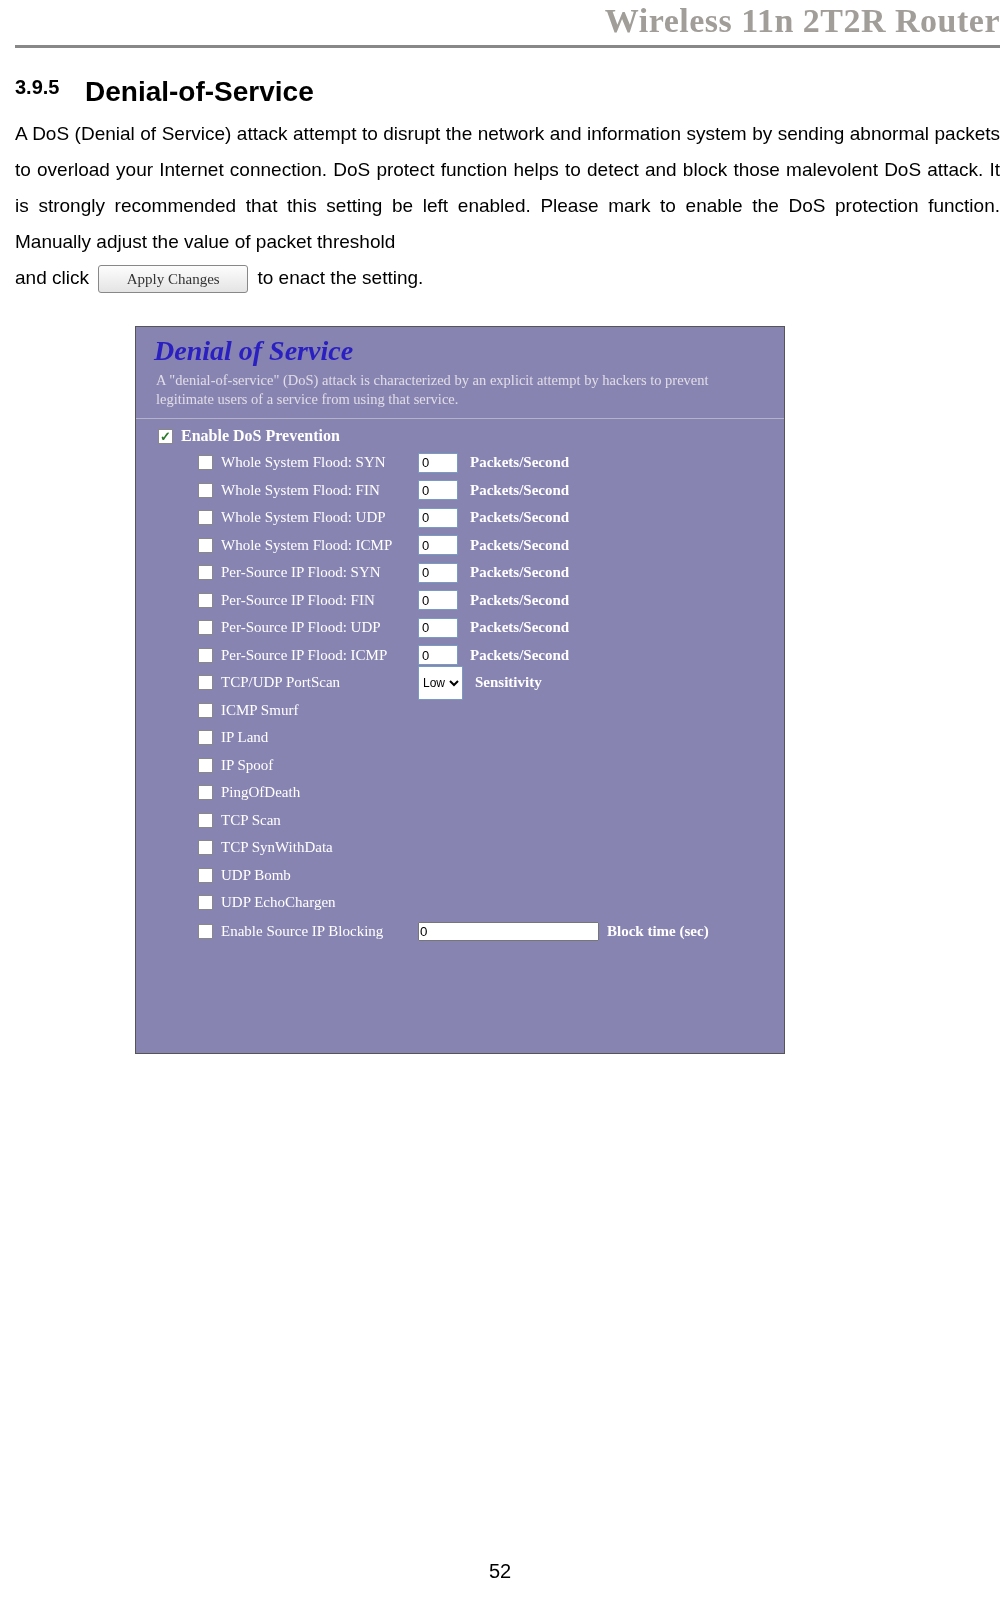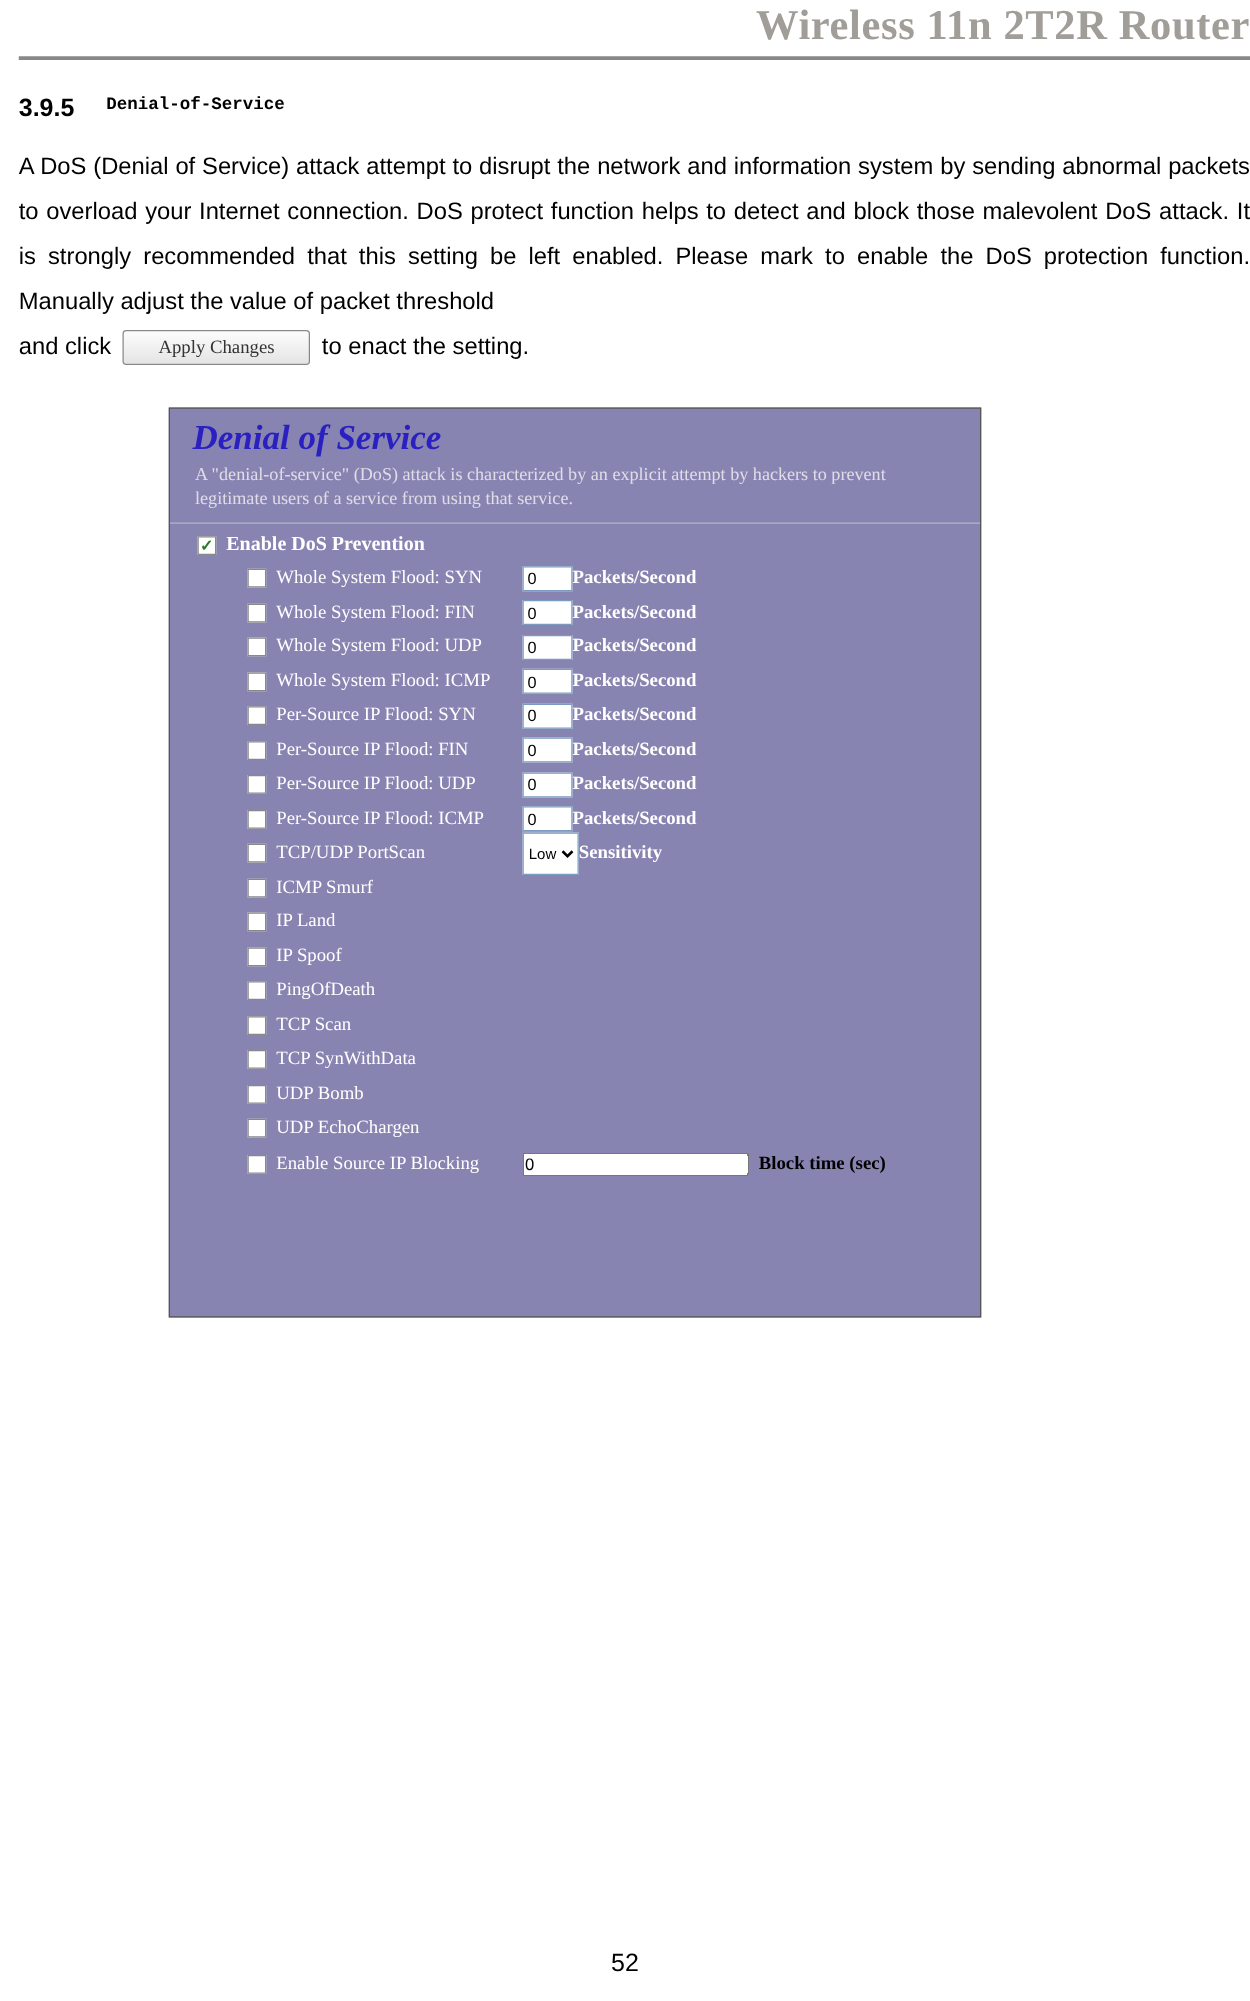--- a/index.html
+++ b/index.html
@@ -39,23 +39,22 @@
     position: absolute;
     top: 76px;
     left: 15px;
     font-size: 20px;
     font-weight: bold;
   }
   .section-title {
     position: absolute;
     top: 76px;
     left: 85px;
-    font-size: 14px;
-    font-weight: bold;
-    font-family: Liberation Mono, monospace;
+    font-size: 28px;
+    font-weight: bold;
   }
 
   .body-text {
     position: absolute;
     top: 116px;
     left: 15px;
     right: 0;
     font-size: 19px;
     line-height: 36px;
     text-align: justify;
@@ -151,21 +150,21 @@
     height: 20px;
     background: #fff;
     border: 1px solid #7a9ac0;
     font-size: 13px;
     padding: 0 3px;
     font-family: Arial, sans-serif;
   }
   .opt-row .unit {
     color: #fff;
     font-size: 15px;
-    padding-left: 0;
+    padding-left: 12px;
     font-weight: bold;
   }
   .opt-row .sel {
     height: 34px;
     background: #ffffff;
     border: 1px solid #7a9ac0;
     font-size: 12px;
     font-family: Arial, sans-serif;
   }
 
@@ -190,21 +189,21 @@
     padding-left: 62px;
     height: 30px;
   }
   .block-row .blk-label {
     color: #fff;
     font-size: 15px;
     padding-left: 8px;
     width: 205px;
   }
   .block-row .blk-unit {
-    color: #000000;
+    color: #ffffff;
     font-size: 15px;
     font-weight: bold;
     padding-left: 8px;
   }
 
   .page-number {
     position: absolute;
     bottom: 18px;
     left: 0; right: 0;
     text-align: center;

